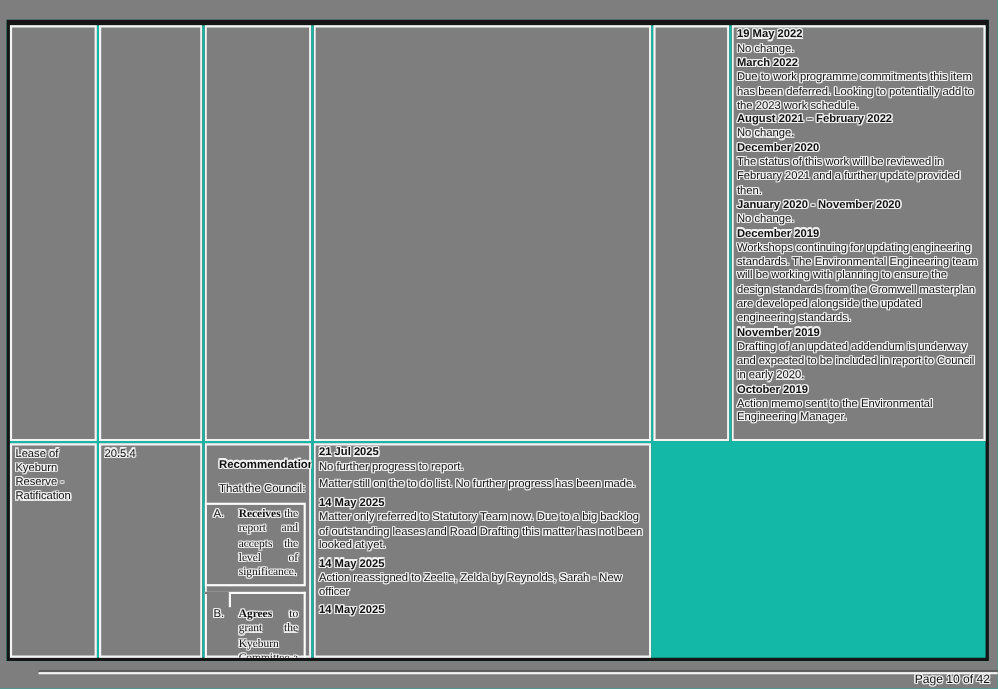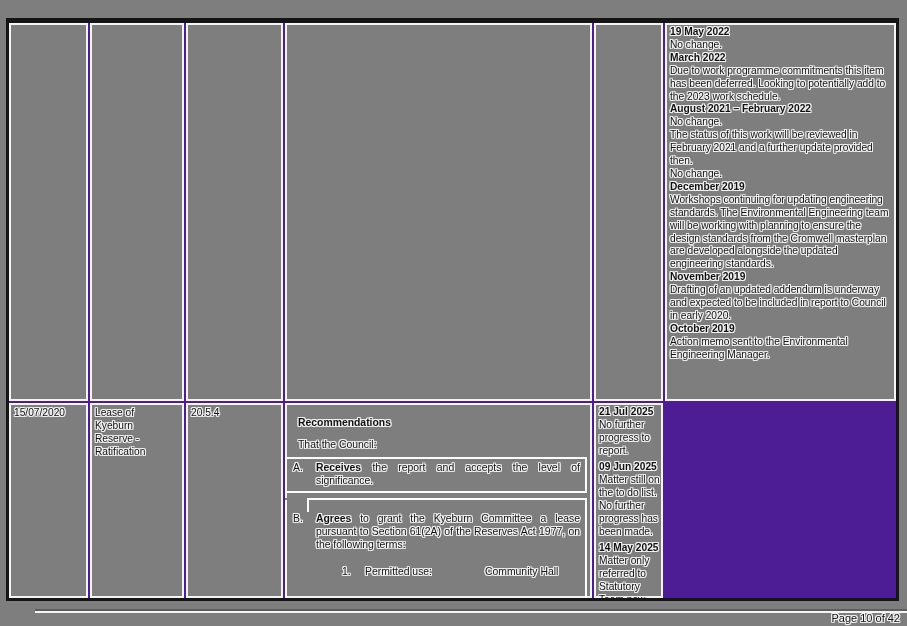--- a/index.html
+++ b/index.html
@@ -20,21 +20,21 @@
       -1px -1px 0 #f2f2f2, 1px -1px 0 #f2f2f2,
       -1px 1px 0 #f2f2f2, 1px 1px 0 #f2f2f2;
   }
   .b{font-weight:bold;}
 
   
   .table-wrap{
     position:absolute;left:6px;top:18px;width:893px;height:583px;
     box-sizing:border-box;
     border:3px solid #151515;border-top-width:5px;
-    background:#4c1d95;
+    background:#14b8a6;
     display:grid;
     grid-template-columns:79px 94px 97px 307px 69px 1fr;
     grid-template-rows:378px 1fr;
     gap:2px;
   }
   .cell{
     background:#7e7e7e;
     box-shadow:inset 0 0 0 2px #f4f4f4;
     box-sizing:border-box;
     overflow:hidden;
@@ -68,21 +68,21 @@
   .boxB::before{
     content:"";position:absolute;top:-2px;left:-2px;width:22px;height:2px;
     background:#7e7e7e;
   }
   .boxB::after{
     content:"";position:absolute;top:0;left:20px;width:2px;height:12px;
     background:#fbfbfb;
   }
   .li{display:flex;}
   .li-label{width:23px;padding-left:6px;flex:0 0 auto;}
-  .li-text{flex:1;text-align:justify;}
+  .li-text{flex:1;text-align:justify;font-family:Liberation Serif, serif;}
   .num-line{display:flex;margin:13px 0 0 55px;}
   .num-num{width:23px;flex:0 0 auto;}
   .num-label{width:120px;flex:0 0 auto;}
 
   
   .footer-rule{
     position:absolute;left:35px;right:0;top:609px;height:2px;
     background:#5e5e5e;border-bottom:2px solid #f4f4f4;
   }
   .page-label{
@@ -109,42 +109,41 @@
       </div>
       <div class="upd">
         <div class="upd-date">March 2022</div>
         <div class="upd-text">Due to work programme commitments this item has been deferred. Looking to potentially add to the 2023 work schedule.</div>
       </div>
       <div class="upd">
         <div class="upd-date">August 2021 – February 2022</div>
         <div class="upd-text">No change.</div>
       </div>
       <div class="upd">
+        <div class="upd-date">December 2020</div>
         <div class="upd-text">The status of this work will be reviewed in February 2021 and a further update provided then.</div>
       </div>
       <div class="upd">
+        <div class="upd-date">January 2020 - November 2020</div>
         <div class="upd-text">No change.</div>
       </div>
       <div class="upd">
         <div class="upd-date">December 2019</div>
         <div class="upd-text">Workshops continuing for updating engineering standards. The Environmental Engineering team will be working with planning to ensure the design standards from the Cromwell masterplan are developed alongside the updated engineering standards.</div>
       </div>
       <div class="upd">
         <div class="upd-date">November 2019</div>
         <div class="upd-text">Drafting of an updated addendum is underway and expected to be included in report to Council in early 2020.</div>
       </div>
       <div class="upd">
         <div class="upd-date">October 2019</div>
         <div class="upd-text">Action memo sent to the Environmental Engineering Manager.</div>
       </div>
     </div>
 
-    <div class="cell small-cell t">
-      <div>15/07/2020</div>
-    </div>
 
     <div class="cell small-cell t">
       <div>Lease of</div>
       <div>Kyeburn</div>
       <div>Reserve -</div>
       <div>Ratification</div>
     </div>
 
     <div class="cell small-cell t">
       <div>20.5.4</div>
@@ -174,29 +173,29 @@
       </div>
     </div>
 
 
     <div class="cell updates r2 t">
       <div class="upd">
         <div class="upd-date">21 Jul 2025</div>
         <div class="upd-text">No further progress to report.</div>
       </div>
       <div class="upd">
-        <div class="upd-date">09 Jun 2025</div>
         <div class="upd-text">Matter still on the to do list. No further progress has been made.</div>
       </div>
       <div class="upd">
         <div class="upd-date">14 May 2025</div>
         <div class="upd-text">Matter only referred to Statutory Team now. Due to a big backlog of outstanding leases and Road Drafting this matter has not been looked at yet.</div>
       </div>
       <div class="upd">
         <div class="upd-date">14 May 2025</div>
+        <div class="upd-text">Action reassigned to Zeelie, Zelda by Reynolds, Sarah - New officer</div>
       </div>
       <div class="upd">
         <div class="upd-date">14 May 2025</div>
         <div class="upd-text"></div>
       </div>
     </div>
 
   </div>
 
   <div class="footer-rule"></div>

